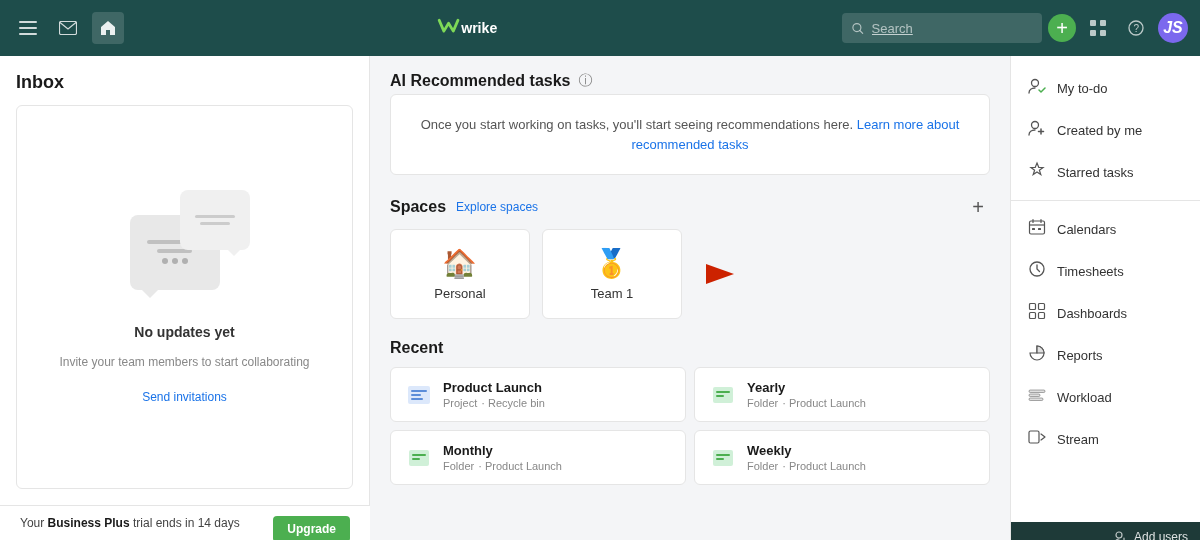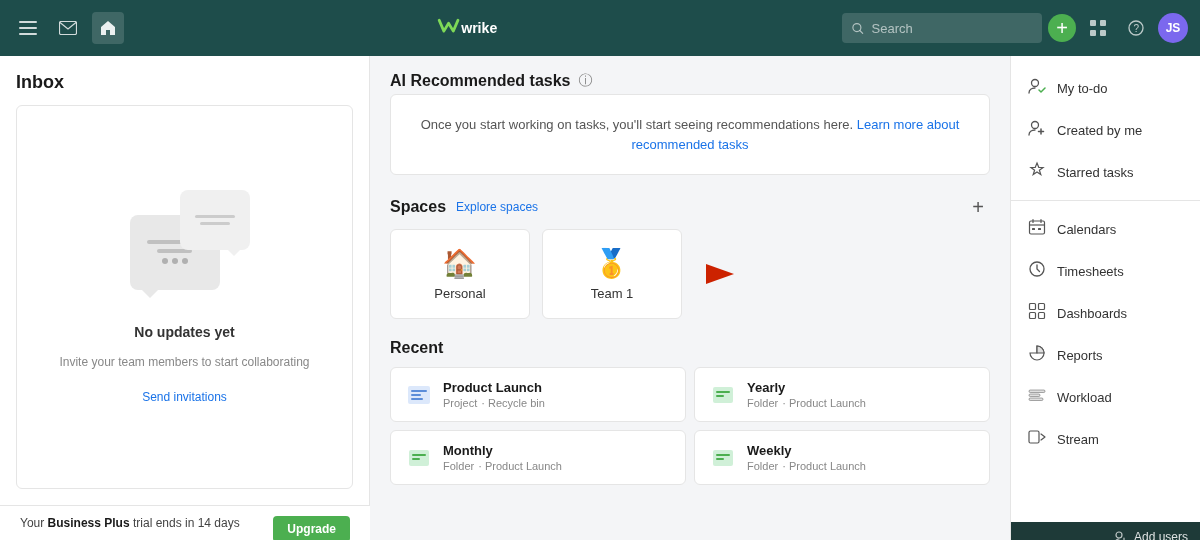--- a/index.html
+++ b/index.html
@@ -27,38 +27,39 @@
     }
     .nav-logo svg { height: 22px; }
     .search-bar {
       background: rgba(255,255,255,0.15);
       border: none; border-radius: 4px;
       height: 30px; width: 200px;
       display: flex; align-items: center;
       padding: 0 10px; gap: 8px;
       color: rgba(255,255,255,0.7);
       cursor: text;
+      text-decoration: underline;
     }
     .search-bar input {
       background: none; border: none; outline: none;
       color: white; font-size: 13px; width: 100%;
     }
     .search-bar input::placeholder { color: rgba(255,255,255,0.6); }
     .add-btn {
       width: 28px; height: 28px; border-radius: 50%;
       background: #4caf50; border: none; cursor: pointer;
       display: flex; align-items: center; justify-content: center;
       color: white; font-size: 20px; font-weight: 300;
     }
     .nav-right { display: flex; align-items: center; gap: 6px; }
     .avatar {
       width: 30px; height: 30px; border-radius: 50%;
       background: #7b68ee;
       display: flex; align-items: center; justify-content: center;
-      color: white; font-weight: 600; font-size: 12px;
+      color: white; font-weight: 600; font-size: 16px; font-style: italic;
     }
 
     
     .main-layout {
       display: flex;
       height: calc(540px - 44px);
     }
 
     
     .left-panel {

